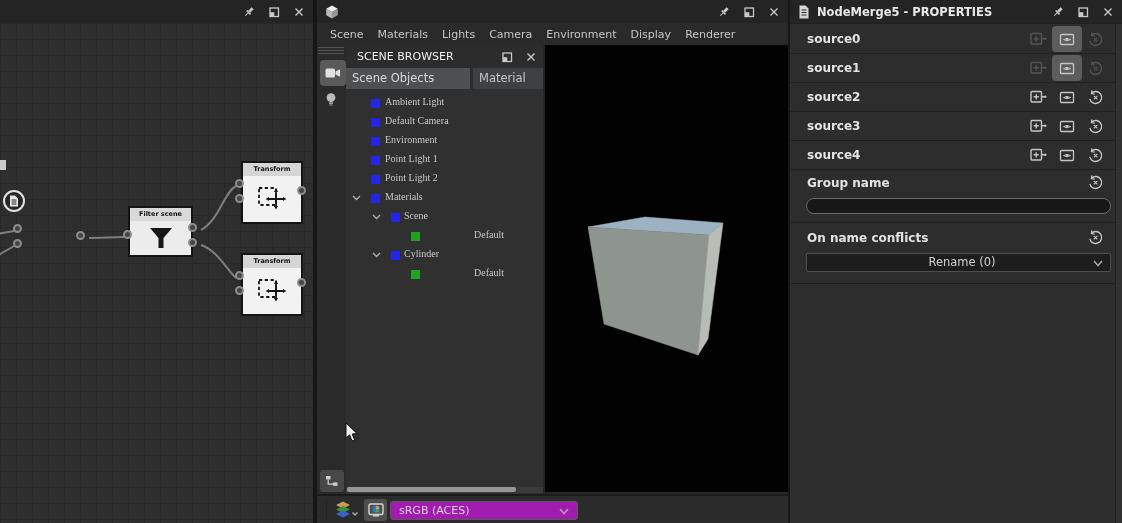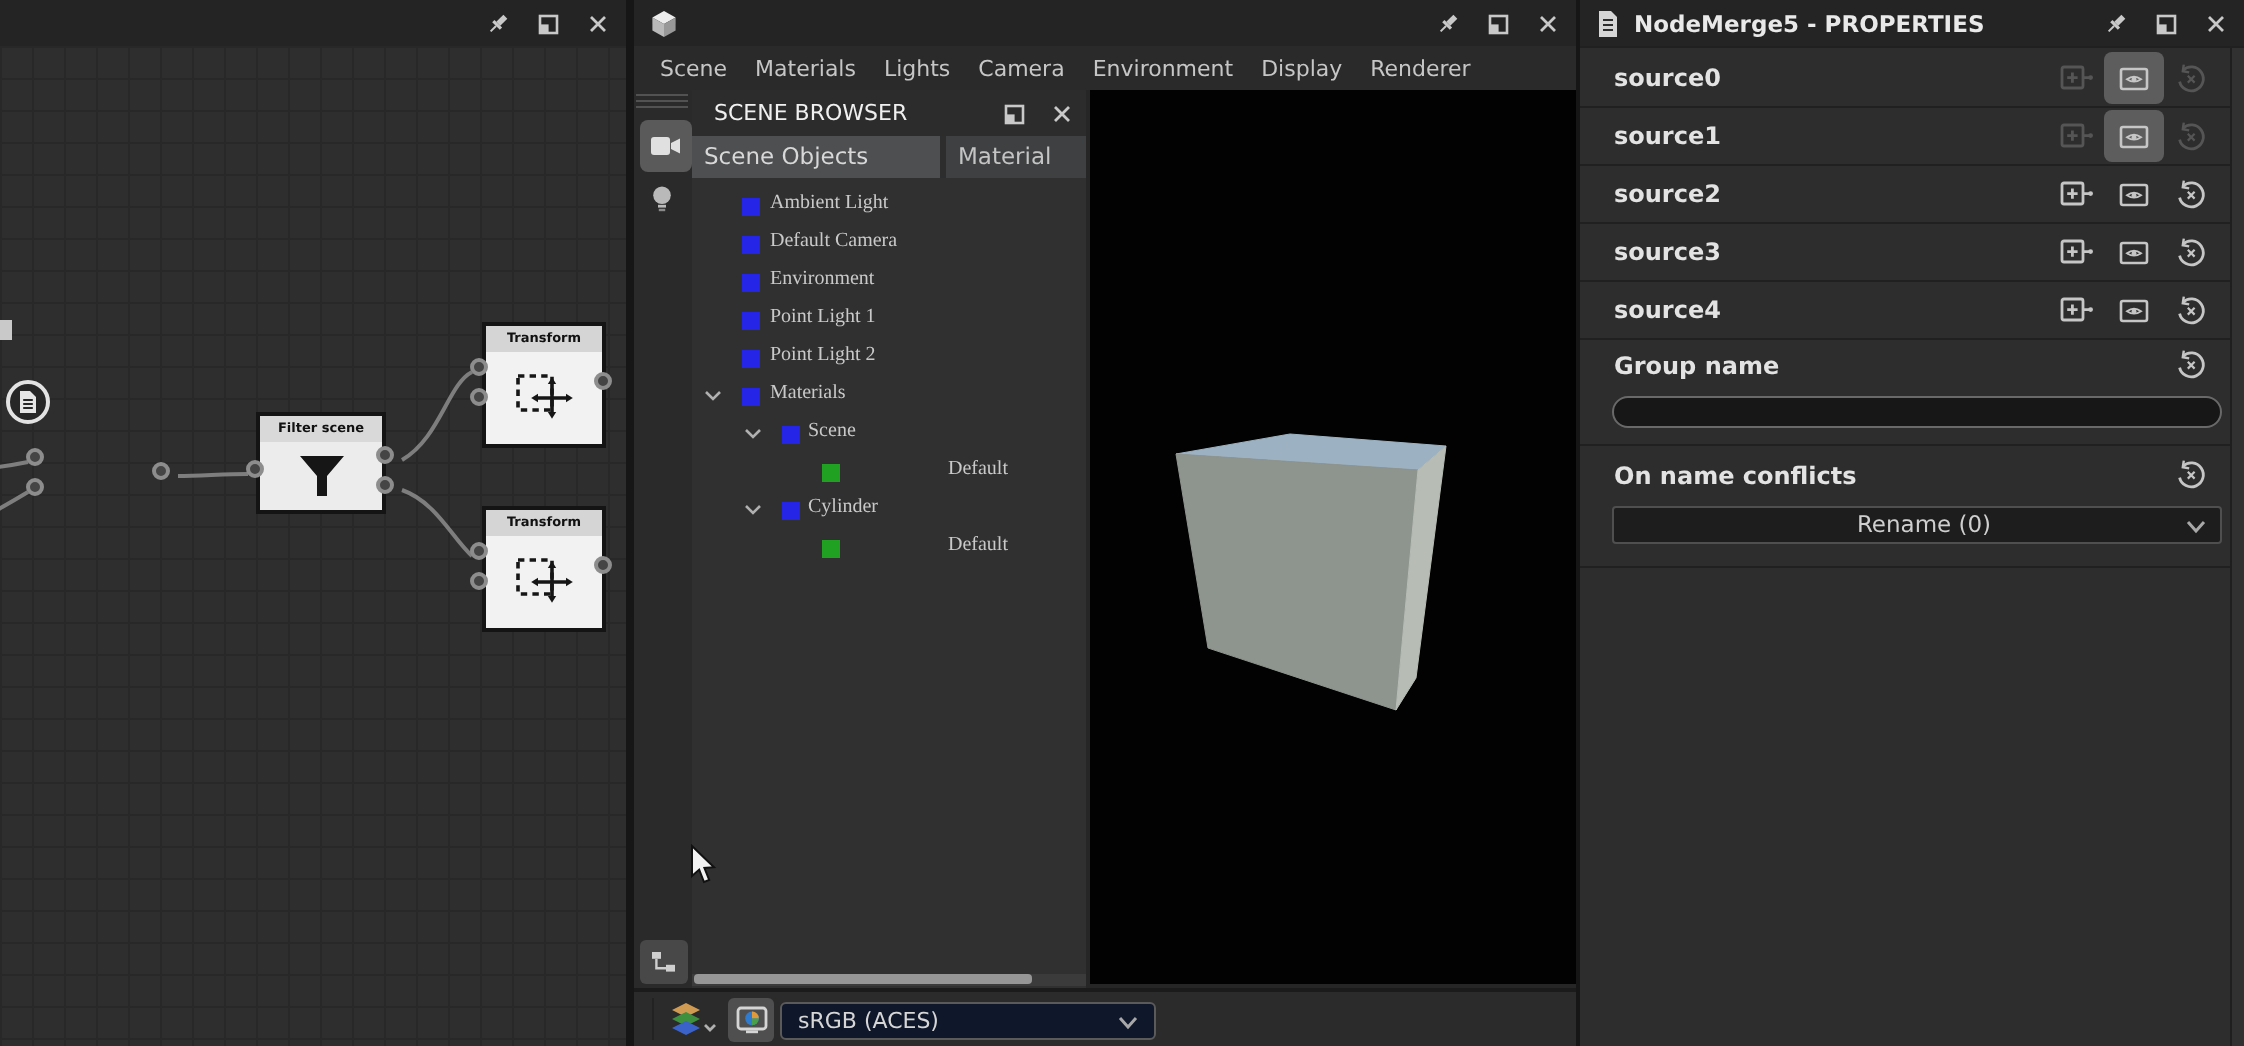--- a/index.html
+++ b/index.html
@@ -58,21 +58,21 @@
 .trow .lbl { position:absolute; top:2px; white-space:nowrap; }
 .trow .chev { position:absolute; top:6px; }
 .trow .rlbl { position:absolute; left:128px; top:2px; }
 .hscroll { position:absolute; left:0; right:0; top:442px; height:6px; background:#3b3b3b; }
 .hscroll .thumb { position:absolute; left:1px; top:0px; width:169px; height:5px; background:#969696; border-radius:2px; }
 .viewport { position:absolute; left:228px; top:0; width:243px; height:447px; background:#020202; }
 .bottombar { position:absolute; left:0; right:0; top:449px; bottom:0; background:#2b2b2b; border-top:2px solid #1b1b1b; }
 .bb-sep { position:absolute; left:9px; top:3px; bottom:3px; width:1px; background:#222; }
 .layers { position:absolute; left:17px; top:5px; }
 .mon-btn { position:absolute; left:47px; top:3px; width:23px; height:22px; background:#4f4f4f; border-radius:3px; display:flex; align-items:center; justify-content:center; }
-.combo { position:absolute; left:73px; top:5px; width:188px; height:19px; background:#0f172a; border:1px solid #5a5a5a; border-radius:3px; font-size:11px; color:#d6d6d6; line-height:17px; padding-left:8px; }
+.combo { position:absolute; left:73px; top:5px; width:188px; height:19px; background:#a21caf; border:1px solid #5a5a5a; border-radius:3px; font-size:11px; color:#d6d6d6; line-height:17px; padding-left:8px; }
 .combo .chev { position:absolute; right:8px; top:6px; }
 
 
 .props { position:absolute; top:23px; left:0; right:0; bottom:0; border-top:1px solid #202020; }
 .prop-row { position:absolute; left:0; right:7px; height:29px; border-bottom:1px solid #202020; }
 .prop-row .plabel { position:absolute; left:17px; top:0; line-height:28px; font-size:12px; font-weight:bold; color:#e3e3e3; }
 .icon-dim { color:#555; }
 .icon-lit { color:#c6c6c6; }
 .i1 { position:absolute; left:240px; top:6px; }
 .i2btn { position:absolute; left:262px; top:1px; width:30px; height:26px; border-radius:4px; display:flex; align-items:center; justify-content:center; }

